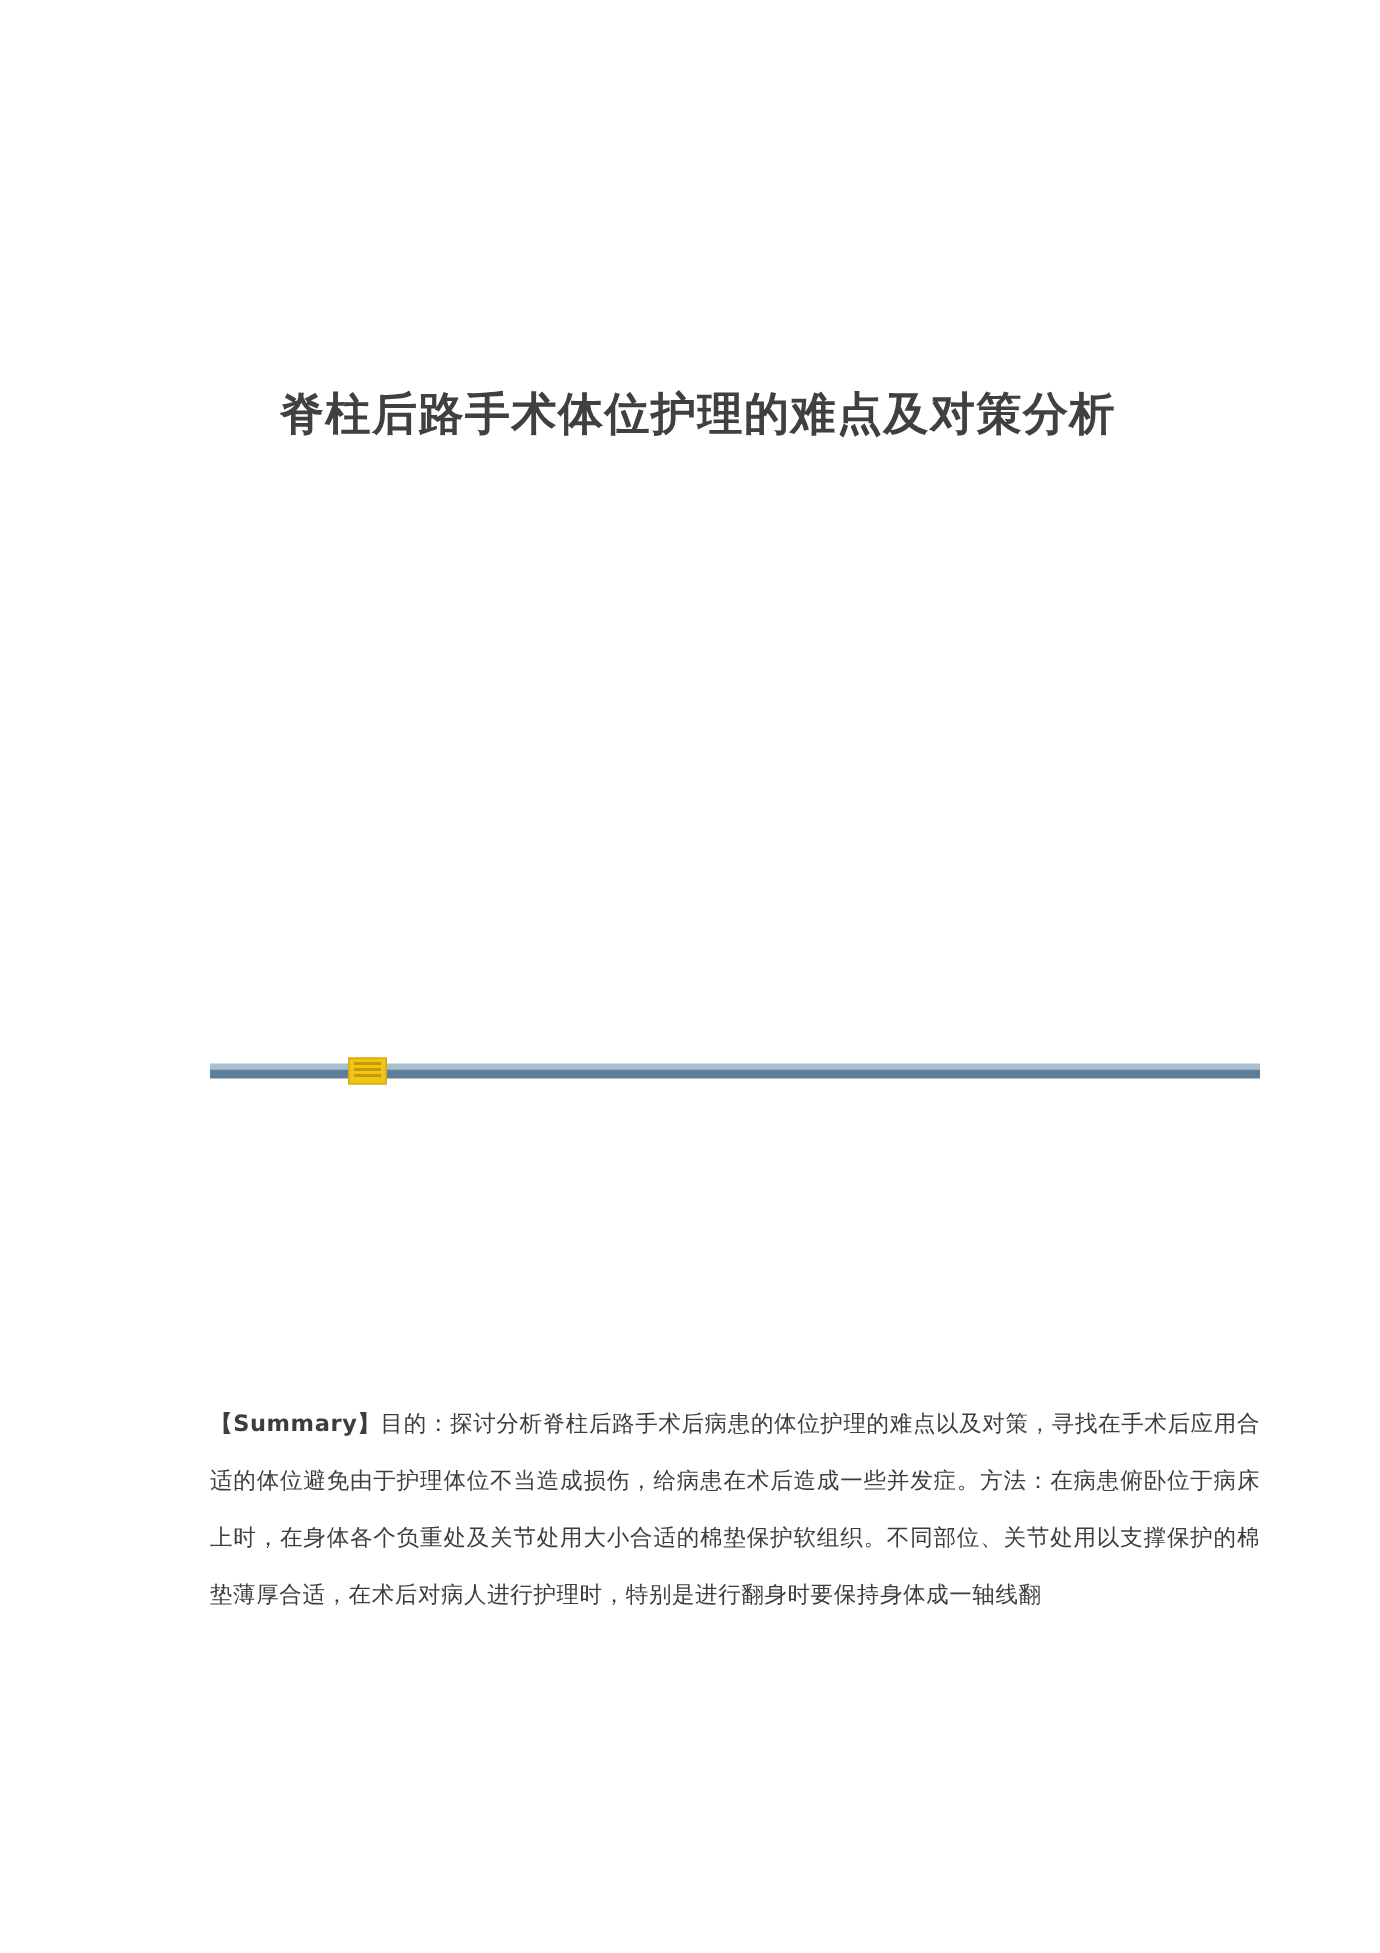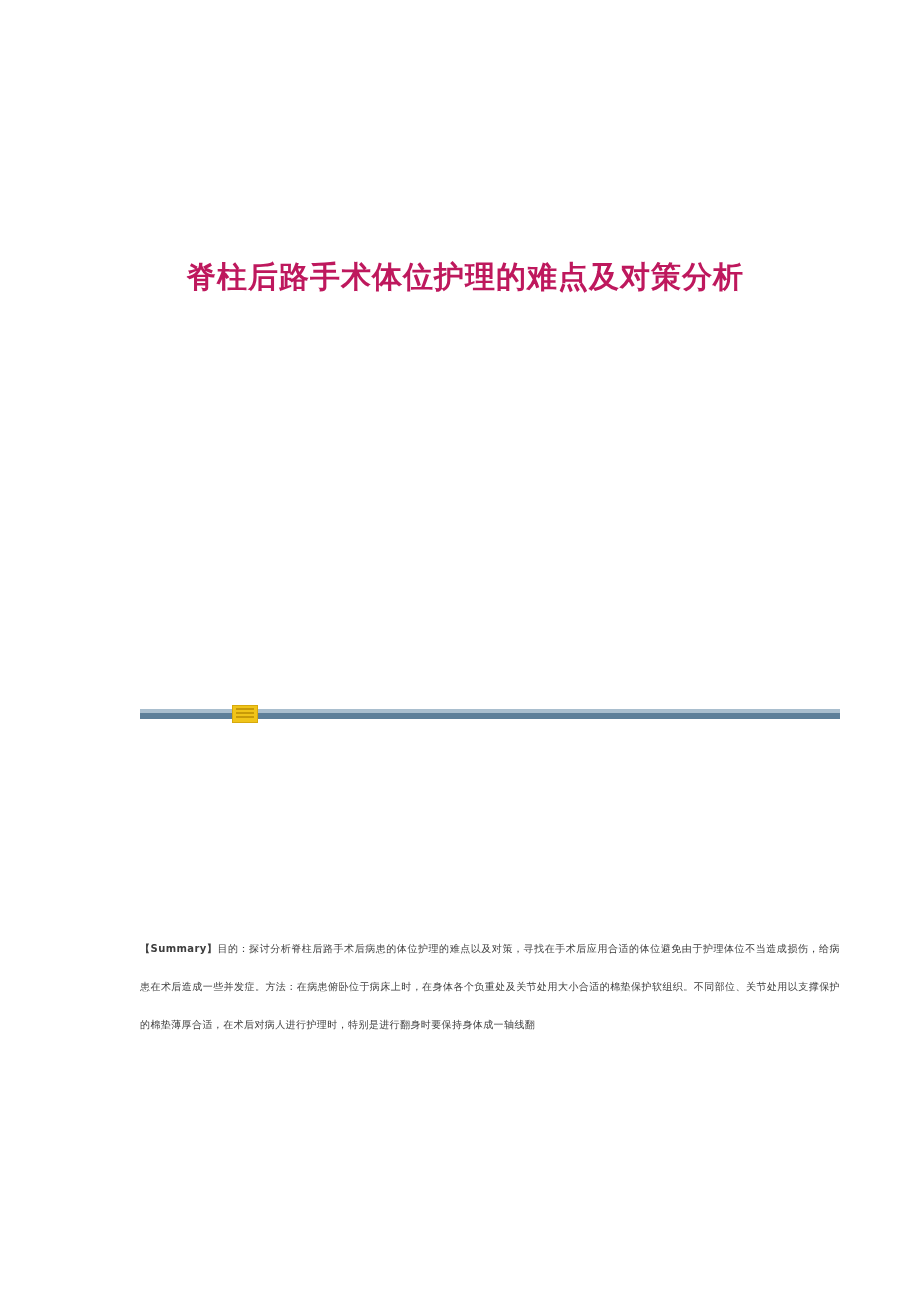--- a/index.html
+++ b/index.html
@@ -28,21 +28,21 @@
     top: 252px;
     width: 650px;
     text-align: center;
   }
   .doc-title {
     font-family: "DejaVu Sans", sans-serif;
     font-weight: bold;
     font-size: 30px;
     line-height: 50px;
     letter-spacing: 1px;
-    color: #be185d;
+    color: #404040;
     margin: 0;
     text-align: justify;
     text-align-last: center;
   }
   .divider-wrap {
     position: absolute;
     left: 140px;
     top: 705px;
     width: 700px;
     height: 18px;
@@ -78,21 +78,21 @@
     height: 2px;
     margin: 2px 3px 0 3px;
     background: #c79a08;
   }
   .summary {
     position: absolute;
     left: 140px;
     top: 930px;
     width: 700px;
     font-family: "DejaVu Sans", sans-serif;
-    font-size: 10px;
+    font-size: 15px;
     line-height: 38px;
     color: #3d3d3d;
     text-align: justify;
     letter-spacing: 0.4px;
   }
   .summary .label {
     font-weight: bold;
     color: #3d3d3d;
   }
 </style>

